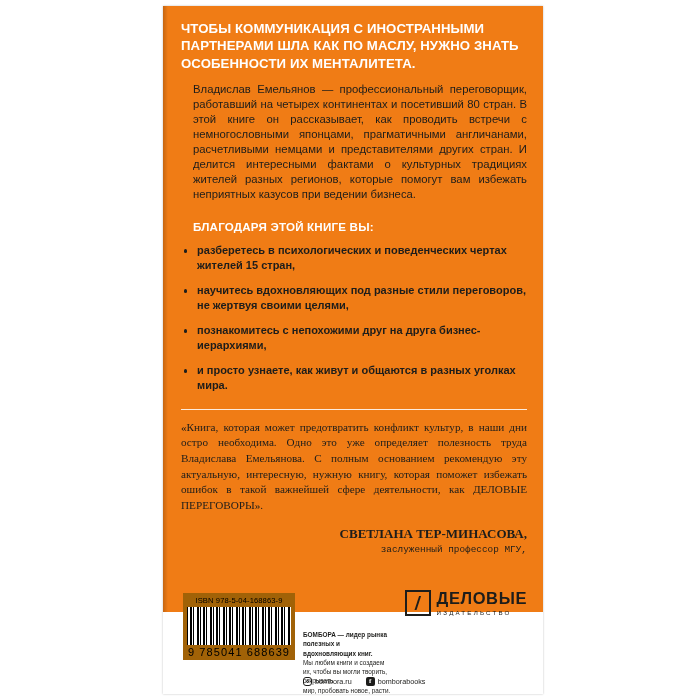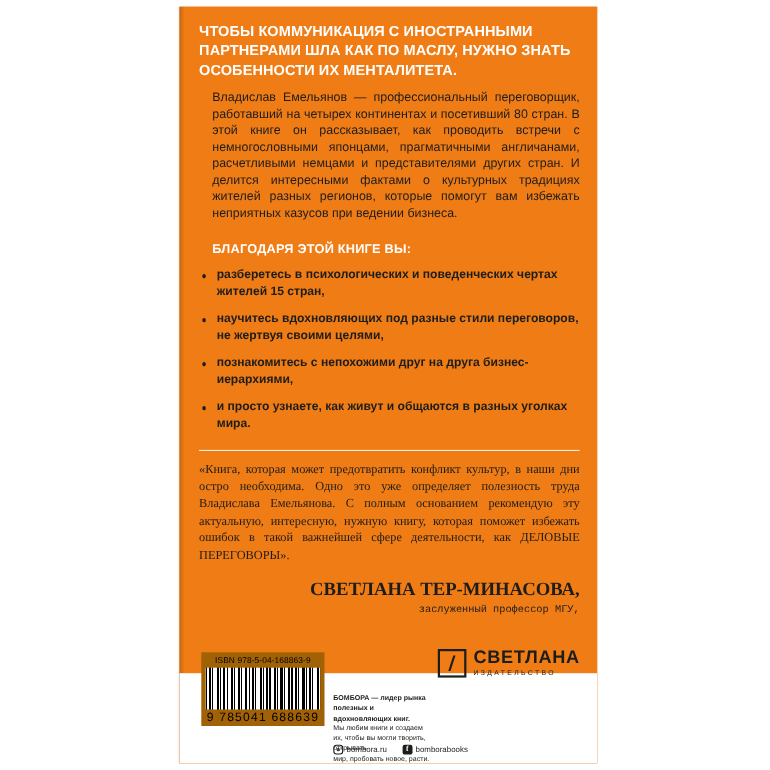--- a/index.html
+++ b/index.html
@@ -106,21 +106,21 @@
     font-size: 11.2px;
     line-height: 1.4;
     text-align: justify;
     font-family: "Liberation Serif", serif;
     margin: 0 0 12px 0;
   }
   .quote-author {
     text-align: right;
     color: #1d1d1b;
     font-weight: bold;
-    font-size: 17px;
+    font-size: 13px;
     font-family: "Liberation Serif", serif;
     margin: 0;
   }
   .quote-role {
     text-align: right;
     color: #1d1d1b;
     font-size: 9.4px;
     line-height: 1.3;
     font-family: Liberation Mono, monospace;
     margin: 2px 0 0 0;
@@ -300,21 +300,21 @@
       <div class="barcode-wrap">
         <div class="isbn-top">ISBN 978-5-04-168863-9</div>
         <div class="barcode"></div>
         <div class="isbn-bottom">9 785041 688639</div>
       </div>
 
       <div class="publisher">
         <div class="pub-logo-row">
           <div class="pub-mark"></div>
           <div>
-            <div class="pub-name">СВЕТЛАНА</div>
+            <div class="pub-name">ДЕЛОВЫЕ</div>
             <div class="pub-sub">ИЗДАТЕЛЬСТВО</div>
           </div>
         </div>
       </div>
 
       <div class="colophon">
         <div class="c-strong">БОМБОРА — лидер рынка полезных и вдохновляющих книг.</div>
         <div>Мы любим книги и создаем их, чтобы вы могли творить, открывать</div>
         <div>мир, пробовать новое, расти. Быть счастливыми. Быть на волне.</div>
       </div>

